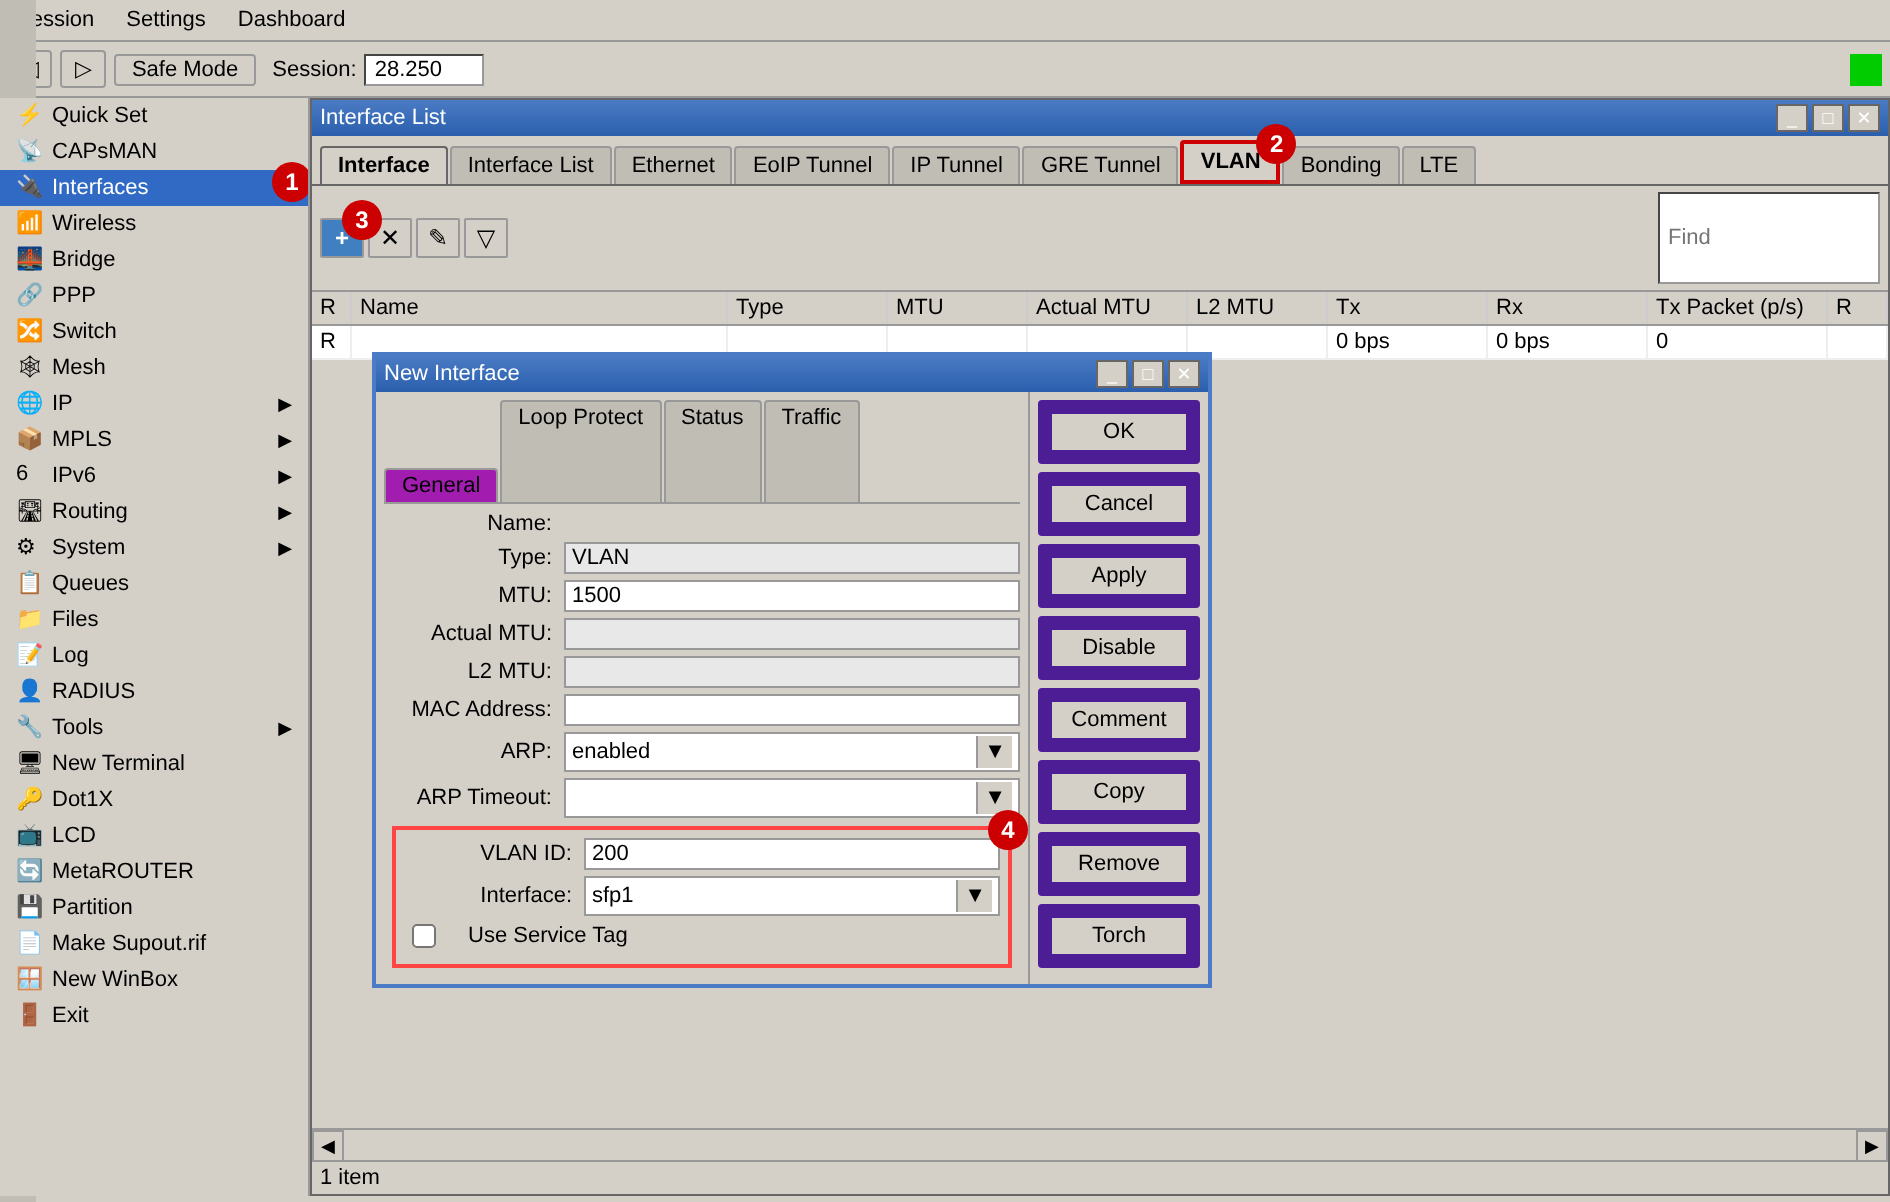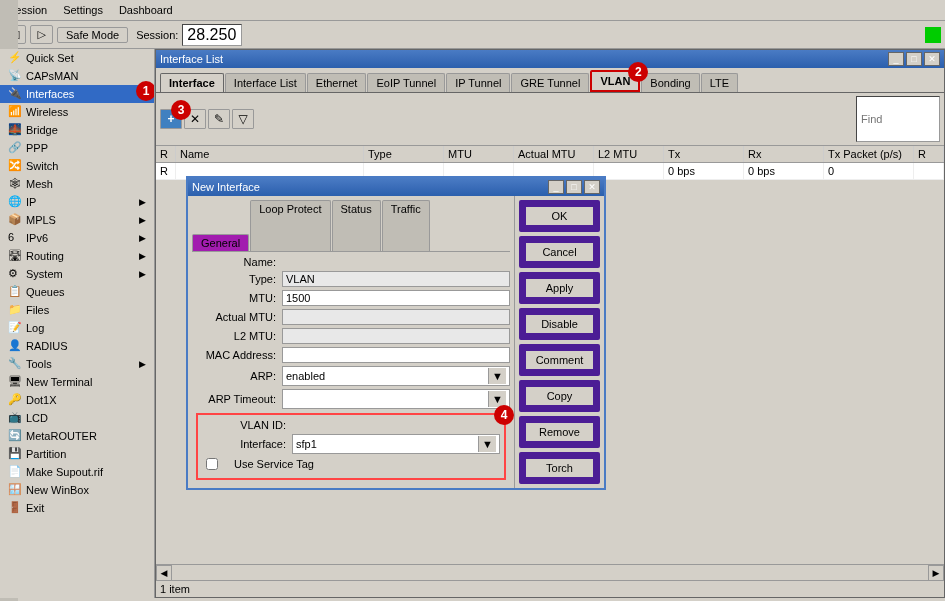--- a/index.html
+++ b/index.html
@@ -7,21 +7,21 @@
 
     
     .menu-bar { background: #d4d0c8; border-bottom: 1px solid #999; display: flex; align-items: center; padding: 2px 4px; gap: 8px; }
     .menu-item { font-size: 11px; cursor: pointer; padding: 2px 4px; }
 
     
     .toolbar { background: #d4d0c8; border-bottom: 1px solid #999; display: flex; align-items: center; padding: 2px 4px; gap: 4px; height: 28px; }
     .toolbar-btn { background: #d4d0c8; border: 1px solid #999; border-radius: 2px; padding: 2px 6px; cursor: pointer; font-size: 11px; display: flex; align-items: center; gap: 3px; }
     .safe-mode-btn { background: #d4d0c8; border: 1px solid #999; border-radius: 2px; padding: 1px 8px; font-size: 11px; }
     .session-label { font-size: 11px; margin-left: 4px; }
-    .session-value { border: 1px inset #999; background: white; padding: 1px 4px; font-size: 16px; min-width: 60px; }
+    .session-value { border: 1px inset #999; background: white; padding: 1px 4px; font-size: 11px; min-width: 60px; }
     .green-indicator { width: 16px; height: 16px; background: #00cc00; margin-left: auto; }
 
     
     .main-layout { display: flex; height: calc(601px - 52px); }
 
     
     .sidebar { width: 155px; background: #d4d0c8; border-right: 1px solid #999; overflow-y: auto; flex-shrink: 0; position: relative; }
     .sidebar-item { display: flex; align-items: center; gap: 4px; padding: 2px 8px; cursor: pointer; font-size: 11px; white-space: nowrap; }
     .sidebar-item.active { background: #316ac5; color: white; }
     .sidebar-icon { width: 14px; height: 14px; display: inline-block; flex-shrink: 0; }
@@ -39,21 +39,21 @@
     
     .tab-bar { display: flex; align-items: flex-end; padding: 2px 4px 0; background: #d4d0c8; border-bottom: 1px solid #666; gap: 1px; }
     .tab { padding: 3px 8px; border: 1px solid #999; border-bottom: none; background: #c0bdb5; cursor: pointer; font-size: 11px; border-radius: 2px 2px 0 0; }
     .tab.active { background: #d4d0c8; border-color: #666; font-weight: bold; }
     .tab.highlighted { background: #d4d0c8; border: 2px solid #cc0000; font-weight: bold; }
 
     
     .toolbar2 { display: flex; align-items: center; padding: 3px 4px; gap: 2px; border-bottom: 1px solid #999; }
     .tb2-btn { width: 22px; height: 20px; background: #d4d0c8; border: 1px solid #999; display: flex; align-items: center; justify-content: center; cursor: pointer; font-size: 12px; border-radius: 1px; }
     .tb2-btn.add-btn { background: #4080c0; color: white; font-weight: bold; position: relative; }
-    .find-box { margin-left: auto; border: 1px inset #999; background: white; padding: 16px 4px; width: 84px; font-size: 11px; }
+    .find-box { margin-left: auto; border: 1px inset #999; background: white; padding: 16px 4px; width: 111px; font-size: 11px; }
 
     
     .table-header { display: grid; grid-template-columns: 20px 1fr 80px 70px 80px 70px 80px 80px 90px 30px; background: #d4d0c8; border-bottom: 1px solid #999; font-size: 11px; }
     .th { padding: 2px 4px; border-right: 1px solid #ccc; font-weight: normal; white-space: nowrap; overflow: hidden; }
     .table-row { display: grid; grid-template-columns: 20px 1fr 80px 70px 80px 70px 80px 80px 90px 30px; background: white; border-bottom: 1px solid #eee; font-size: 11px; }
     .td { padding: 2px 4px; border-right: 1px solid #eee; white-space: nowrap; overflow: hidden; }
 
     
     .status-bar { border-top: 1px solid #999; padding: 2px 4px; font-size: 11px; background: #d4d0c8; display: flex; align-items: center; gap: 8px; }
 
@@ -354,20 +354,21 @@
                 <div class="form-select" style="border:1px solid #999; background:white; padding:1px 3px; flex:1; display:flex; justify-content:space-between; align-items:center; height:20px;">
                   <span></span>
                   <span class="select-arrow">▼</span>
                 </div>
               </div>
 
               <div class="vlan-section" style="position:relative;">
                 <div class="badge" style="width:20px;height:20px;font-size:12px;position:absolute;top:-10px;right:-10px;">4</div>
                 <div class="form-row">
                   <div class="form-label">VLAN ID:</div>
+                  <input class="form-input" value="200" style="">
                 </div>
                 <div class="form-row">
                   <div class="form-label">Interface:</div>
                   <div class="form-select" style="border:1px solid #999; background:white; padding:1px 3px; flex:1; display:flex; justify-content:space-between; align-items:center; height:20px;">
                     <span>sfp1</span>
                     <span class="select-arrow">▼</span>
                   </div>
                 </div>
                 <div class="checkbox-row">
                   <input type="checkbox" style="">

